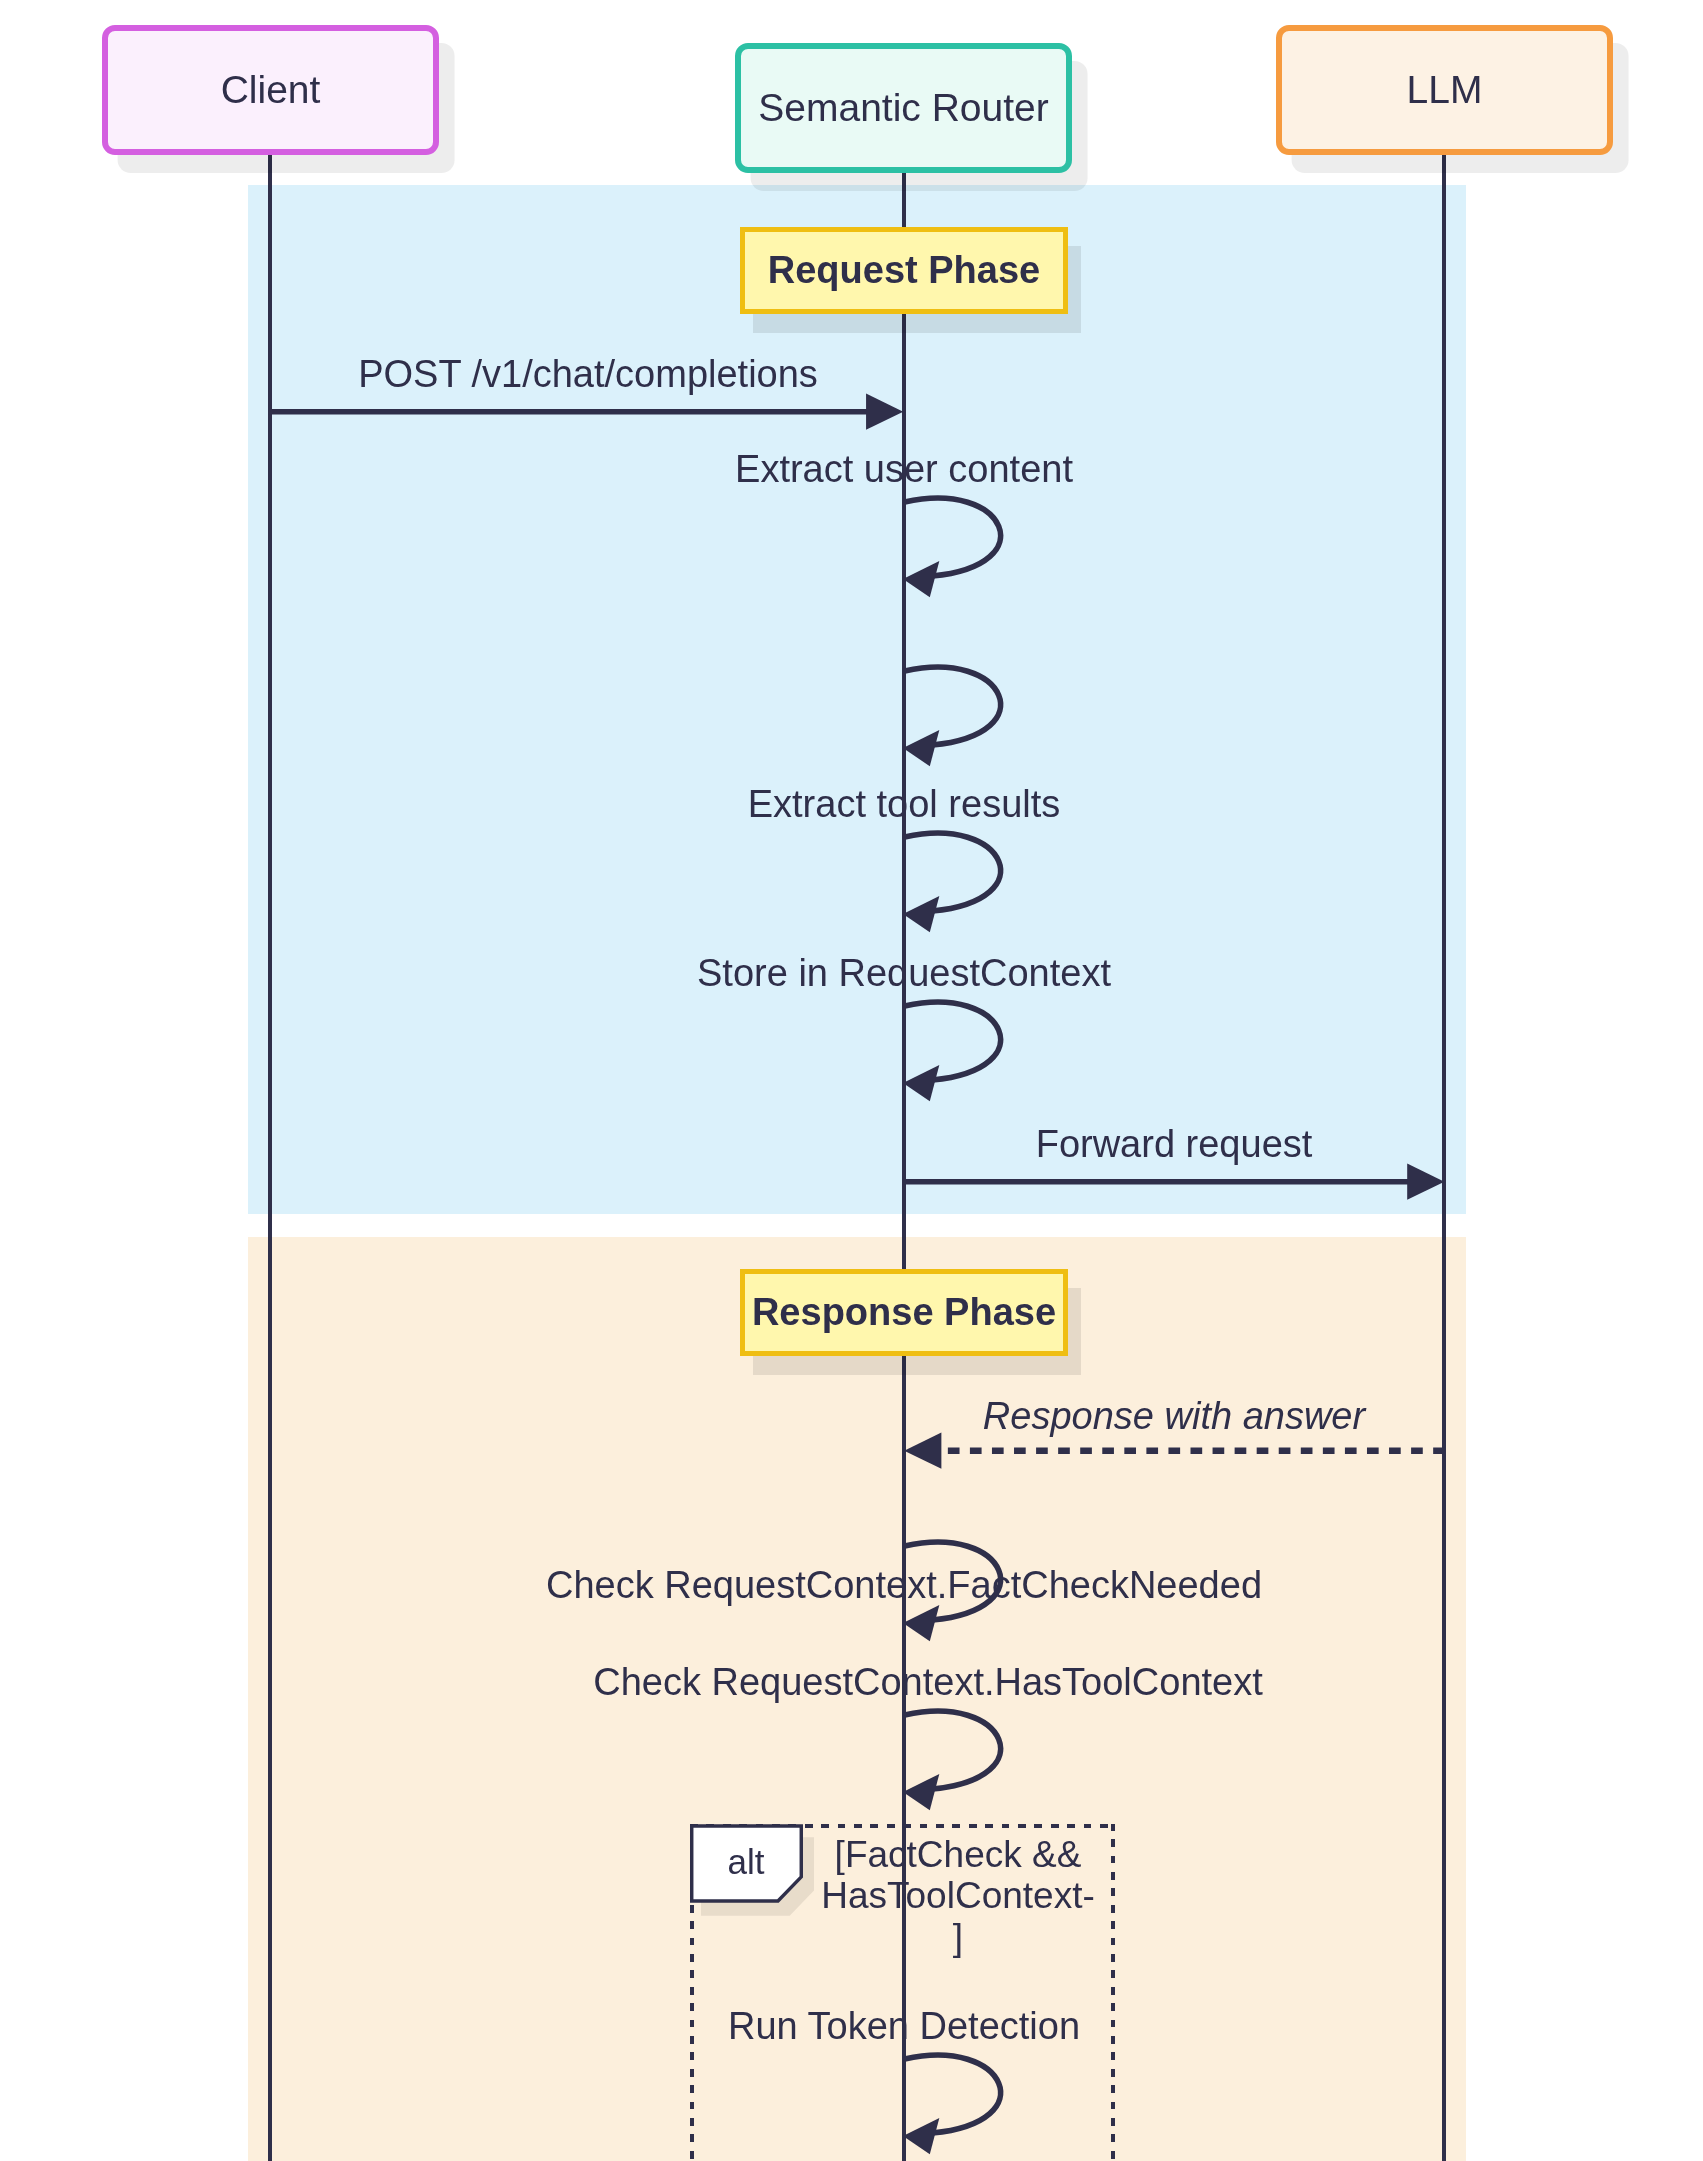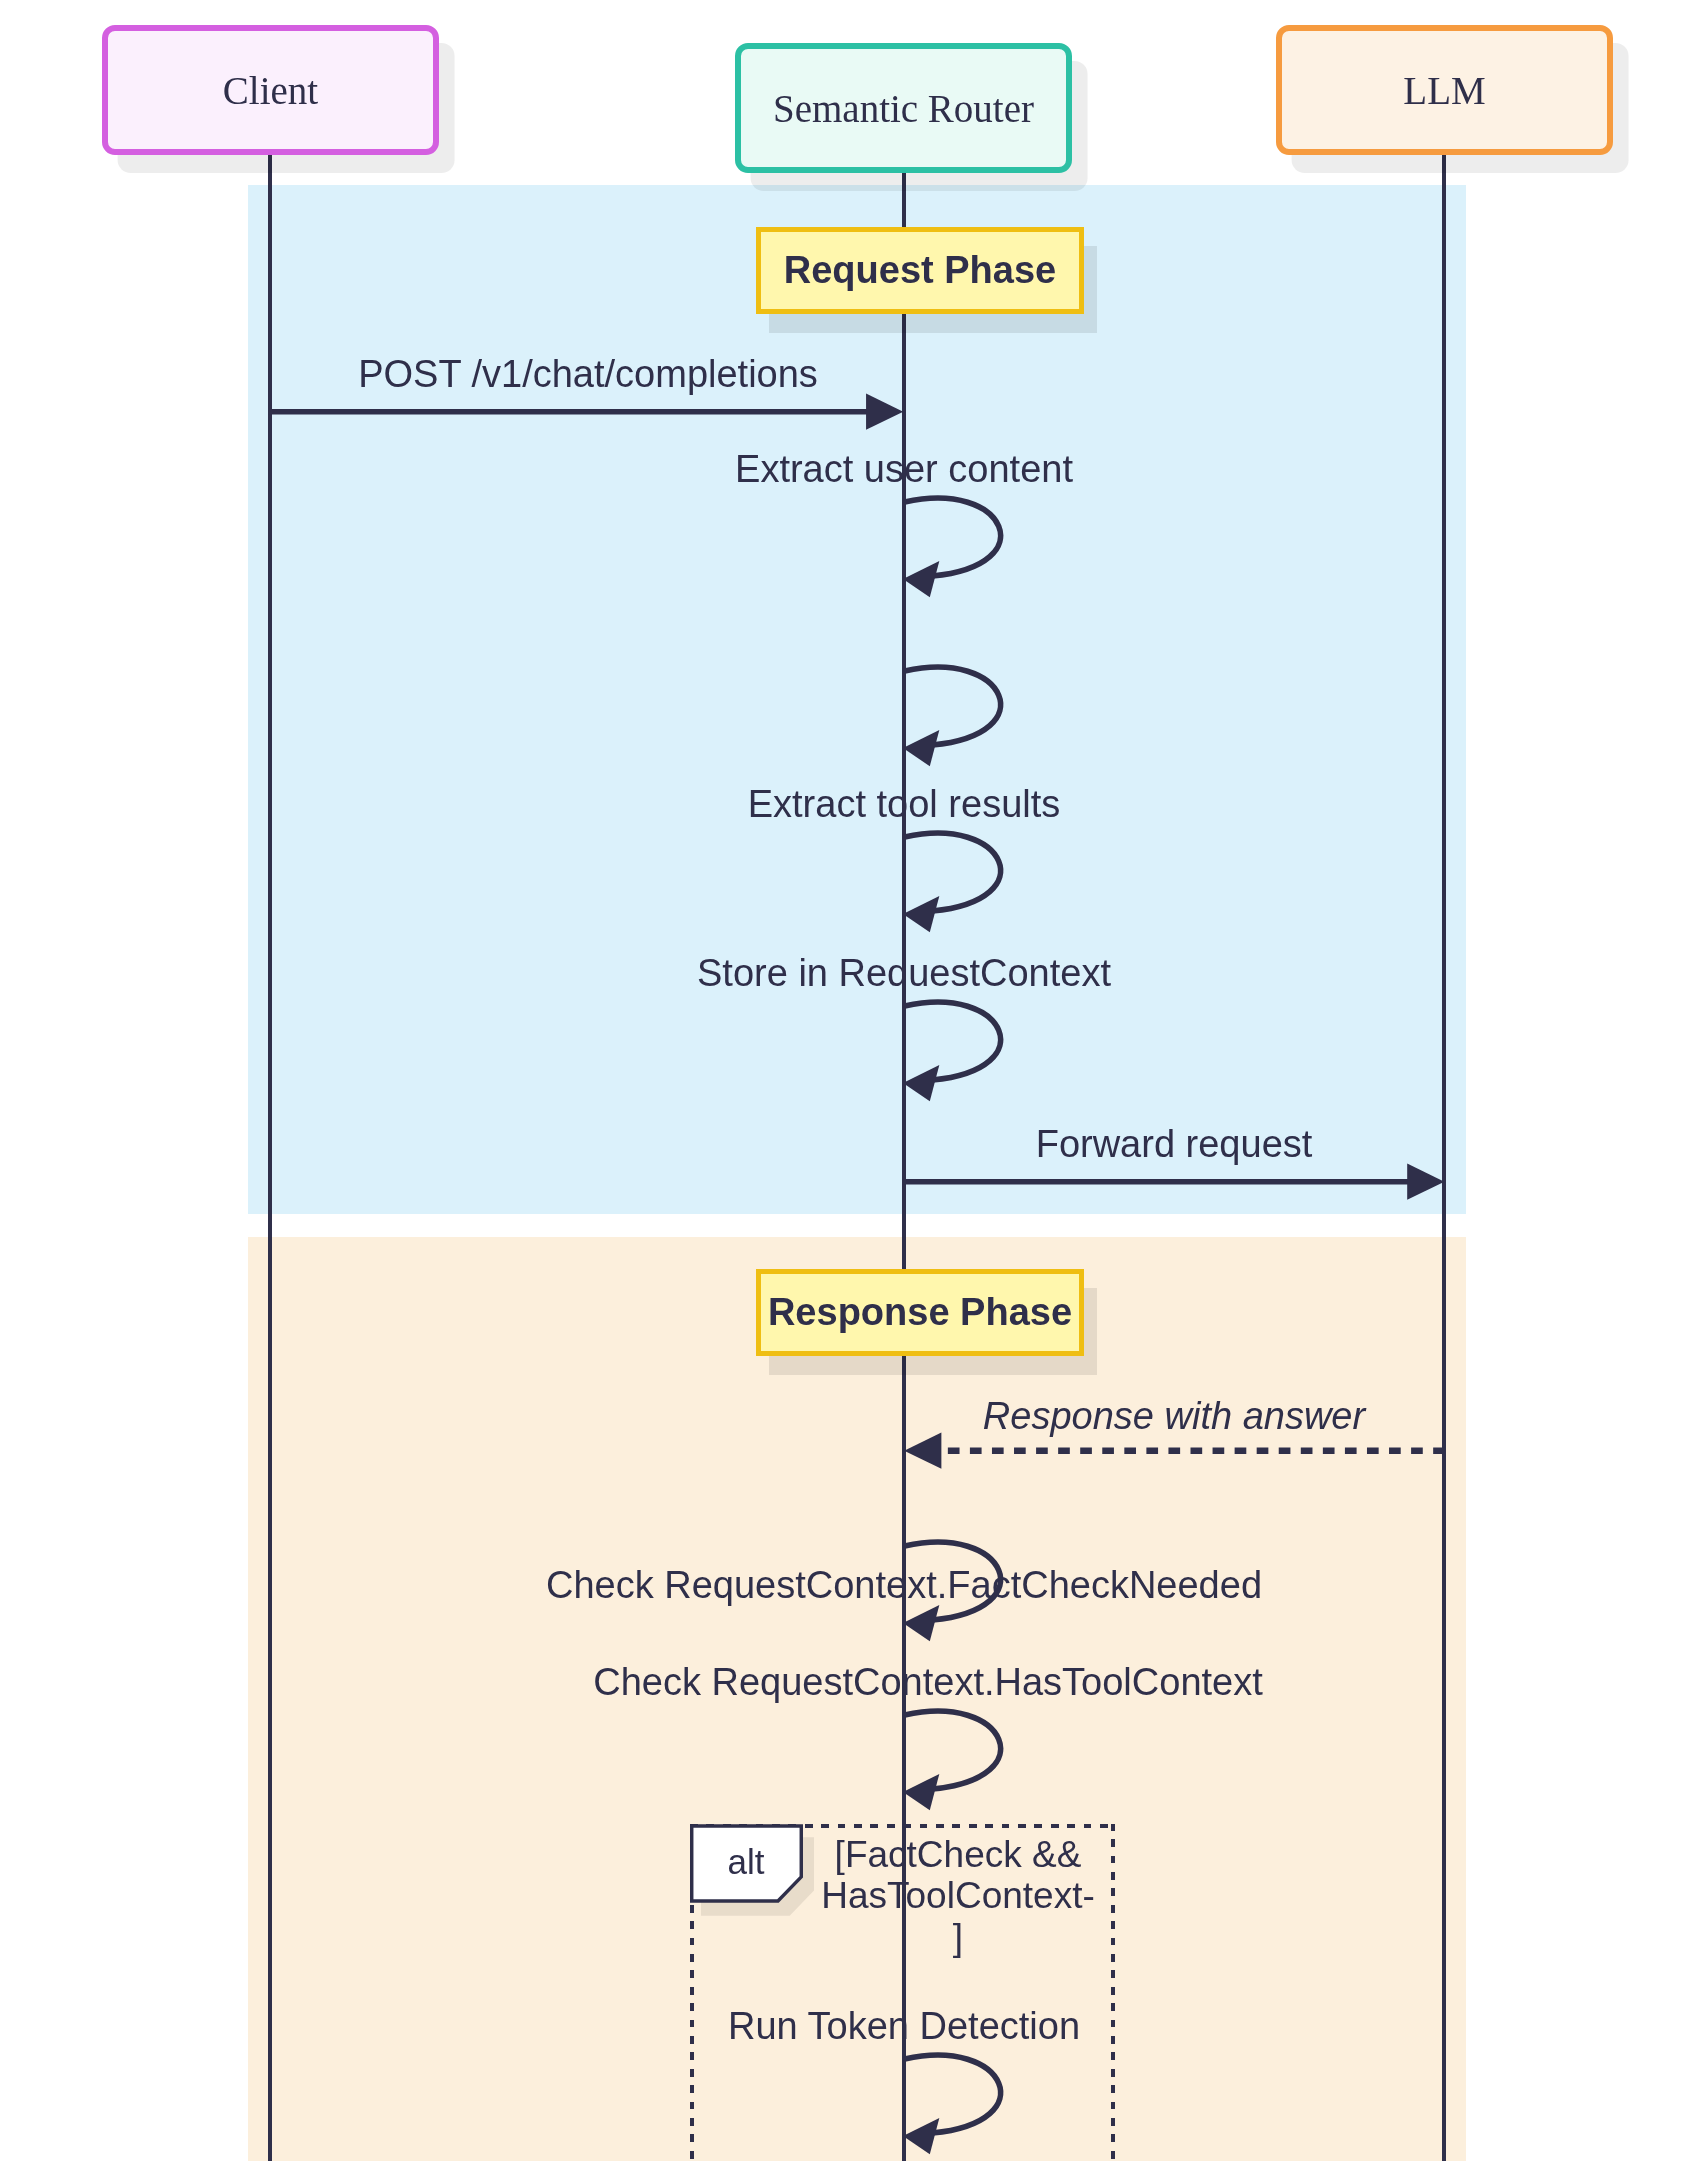--- a/index.html
+++ b/index.html
@@ -19,32 +19,30 @@
     position:absolute;transform:translate(-50%,-50%);
     white-space:nowrap;font-size:38px;line-height:1.1;color:var(--ink);
   }
   .cond{font-size:37px;}
   .actor{
     position:absolute;width:325px;height:118px;
     border:6px solid;border-radius:13px;
     display:flex;align-items:center;justify-content:center;
     font-size:39px;white-space:nowrap;
     box-shadow:15.6px 18px 0 rgba(0,0,0,0.07);
-    font-family:Liberation Serif, serif;
   }
   .actor-client{background:var(--client-fill);border-color:var(--client-border);}
   .actor-router{background:var(--router-fill);border-color:var(--router-border);}
   .actor-llm{background:var(--llm-fill);border-color:var(--llm-border);}
   .note{
     position:absolute;left:740px;width:318px;height:77px;
     background:var(--note-fill);border:5.6px solid var(--note-border);
     display:flex;align-items:center;justify-content:center;
     font-size:38px;font-weight:bold;white-space:nowrap;
     box-shadow:13px 19px 0 rgba(0,0,0,0.09);
-    margin-left:16px;
   }
   .alt-box{
     position:absolute;
     background:
       repeating-linear-gradient(90deg, var(--ink) 0 7.8px, transparent 7.8px 16.4px) left top/100% 4.3px no-repeat,
       repeating-linear-gradient(90deg, var(--ink) 0 7.8px, transparent 7.8px 16.4px) left bottom/100% 4.3px no-repeat,
       repeating-linear-gradient(0deg,  var(--ink) 0 7.8px, transparent 7.8px 16.4px) left top/4.3px 100% no-repeat,
       repeating-linear-gradient(0deg,  var(--ink) 0 7.8px, transparent 7.8px 16.4px) right top/4.3px 100% no-repeat;
   }
   svg{position:absolute;overflow:visible;}

